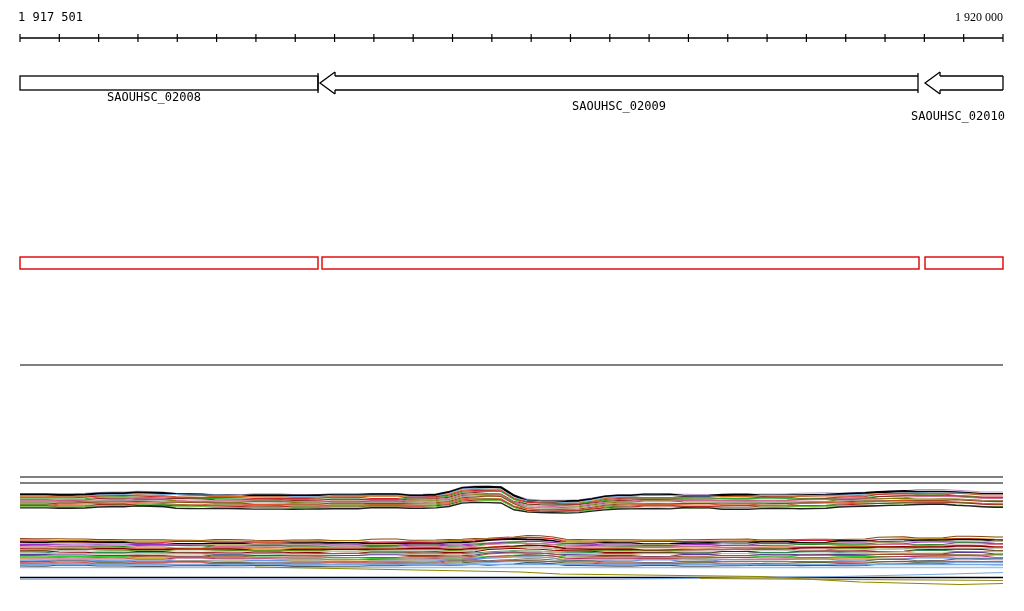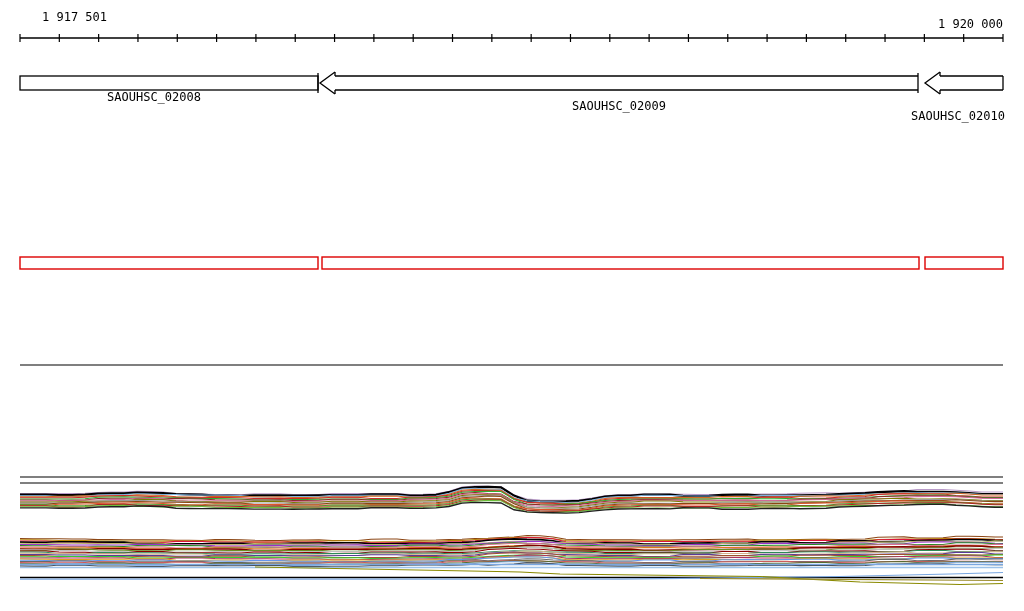--- a/index.html
+++ b/index.html
@@ -9,22 +9,22 @@
     background:#ffffff;
     overflow:hidden;
     font-family:"DejaVu Sans Mono","Liberation Mono",monospace;
   }
   .stage svg{position:absolute;left:0;top:0;}
   .coord-label{
     position:absolute;
     font-size:12px;line-height:12px;color:#000;
     white-space:nowrap;
   }
-  .coord-start{left:18px;top:11px;margin-left:24px;}
-  .coord-end{right:21px;top:18px;text-align:center;}
+  .coord-start{left:18px;top:11px;}
+  .coord-end{right:21px;top:11px;text-align:center;font-family:Liberation Serif, serif;}
   .gene-label{
     position:absolute;
     font-size:12px;line-height:12px;color:#000;
     white-space:nowrap;
     transform:translateX(-50%);
   }
 </style>
 </head>
 <body>
 

